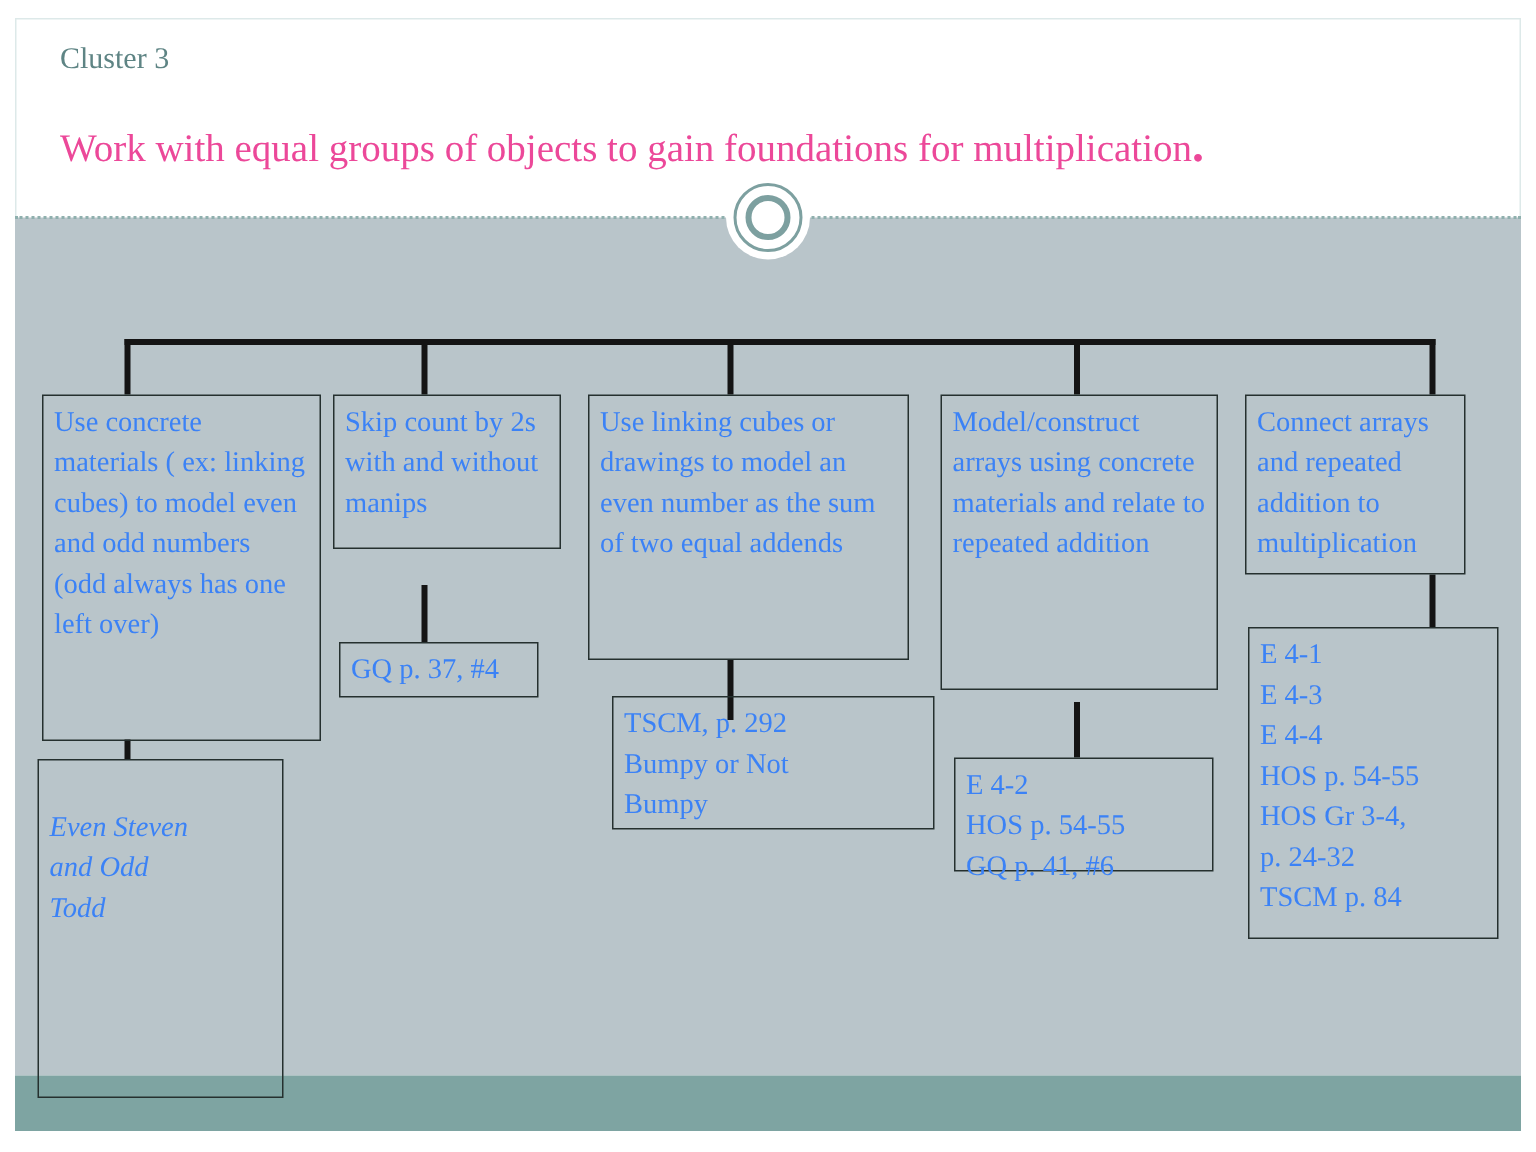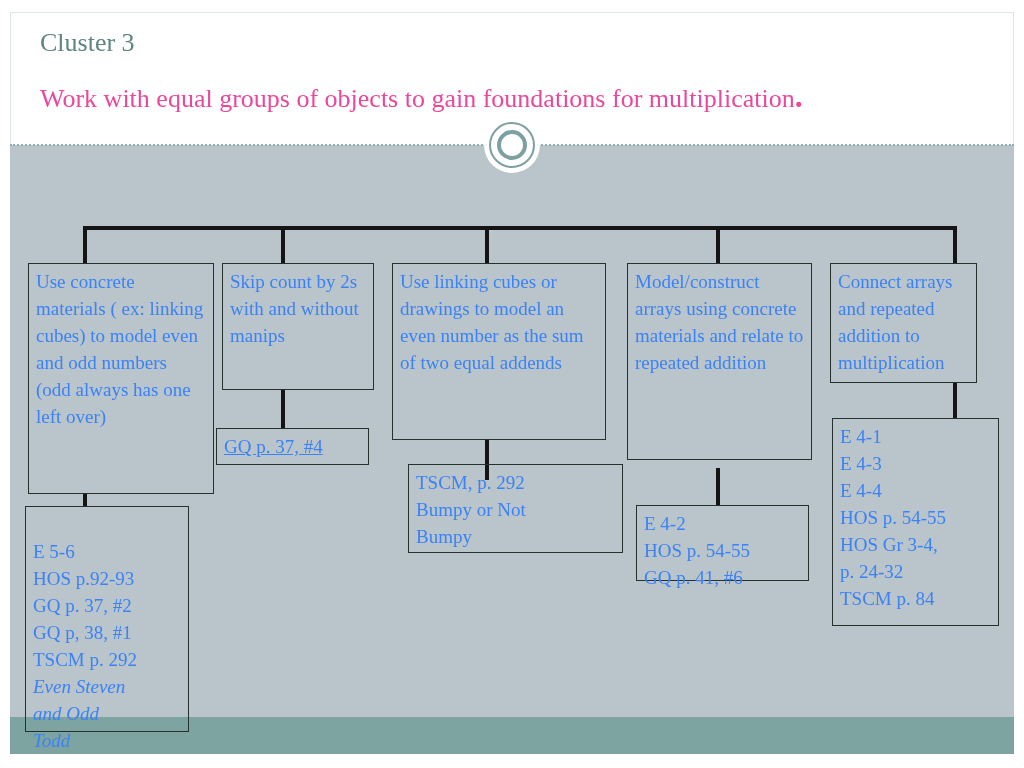--- a/index.html
+++ b/index.html
@@ -42,21 +42,21 @@
     border:2px solid #7da0a0; background:#ffffff;
     display:flex; align-items:center; justify-content:center;
   }
   .orn-inner {
     width:30px; height:30px; border-radius:50%;
     border:4px solid #7da0a0; background:#ffffff;
   }
 
   .slide-title {
     left:40px; top:28px;
-    font-size:26px; color:#5e8484;
+    font-size:20px; color:#5e8484;
   }
   .slide-subtitle {
     left:40px; top:78px;
     font-size:26px; color:#ec4899;
   }
   .slide-subtitle .period { font-weight:bold; font-size:32px; }
 
   
   .tline { position:absolute; background:#141414; z-index:1; }
   .hline  { left:83px;  top:226px; width:874px; height:4px; }
@@ -79,22 +79,22 @@
     font-size:19px;
     line-height:1.42;
     color:#3b82f6;
     white-space:pre-line;
     z-index:2;
   }
   .italic { font-style:italic; }
 
   #box1 { left:28px;  top:263px; width:186px; height:231px; }
   #det1 { left:25px;  top:506px; width:164px; height:226px; }
-  #box2 { left:222px; top:263px; width:152px; height:127px; }
-  #det2 { left:216px; top:428px; width:153px; height:37px;text-decoration:underline; }
+  #box2 { left:222px; top:263px; width:152px; height:103px; }
+  #det2 { left:226px; top:428px; width:133px; height:37px; }
   #box3 { left:392px; top:263px; width:214px; height:177px; }
   #det3 { left:408px; top:464px; width:215px; height:89px; }
   #box4 { left:627px; top:263px; width:185px; height:197px; }
   #det4 { left:636px; top:505px; width:173px; height:76px; }
   #box5 { left:830px; top:263px; width:147px; height:120px; }
   #det5 { left:832px; top:418px; width:167px; height:208px; }
 </style>
 </head>
 <body>
 
@@ -121,26 +121,21 @@
 <div class="tline vstub4"></div>
 <div class="tline vstub5"></div>
 <div class="tline conn1"></div>
 <div class="tline conn2"></div>
 <div class="tline conn3"></div>
 <div class="tline conn4"></div>
 <div class="tline conn5"></div>
 
 <div class="node-box" id="box1">Use concrete materials ( ex: linking cubes) to model even and odd numbers (odd always has one left over)</div>
 <div class="detail-box" id="det1">
-  <span>E 5-6
-HOS p.92-93
-GQ p. 37, #2
-GQ p, 38, #1
-TSCM p. 292
-</span><span class="italic">Even Steven
+  <span class="italic">Even Steven
 and Odd
 Todd</span>
 </div>
 
 <div class="node-box" id="box2">Skip count by 2s with and without manips</div>
 <div class="detail-box" id="det2">GQ p. 37, #4</div>
 
 <div class="node-box" id="box3">Use linking cubes or drawings to model an even number as the sum of two equal addends</div>
 <div class="detail-box" id="det3">TSCM, p. 292
 Bumpy or Not

